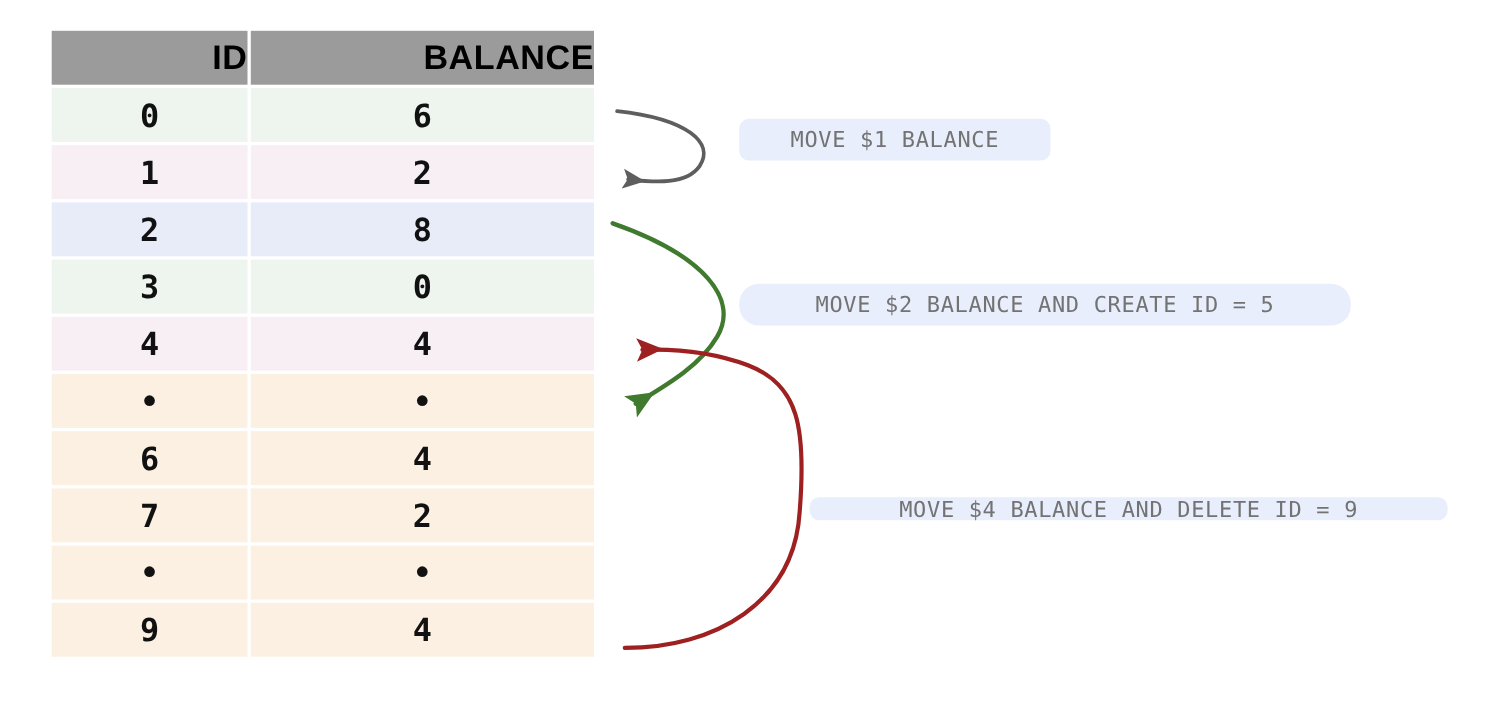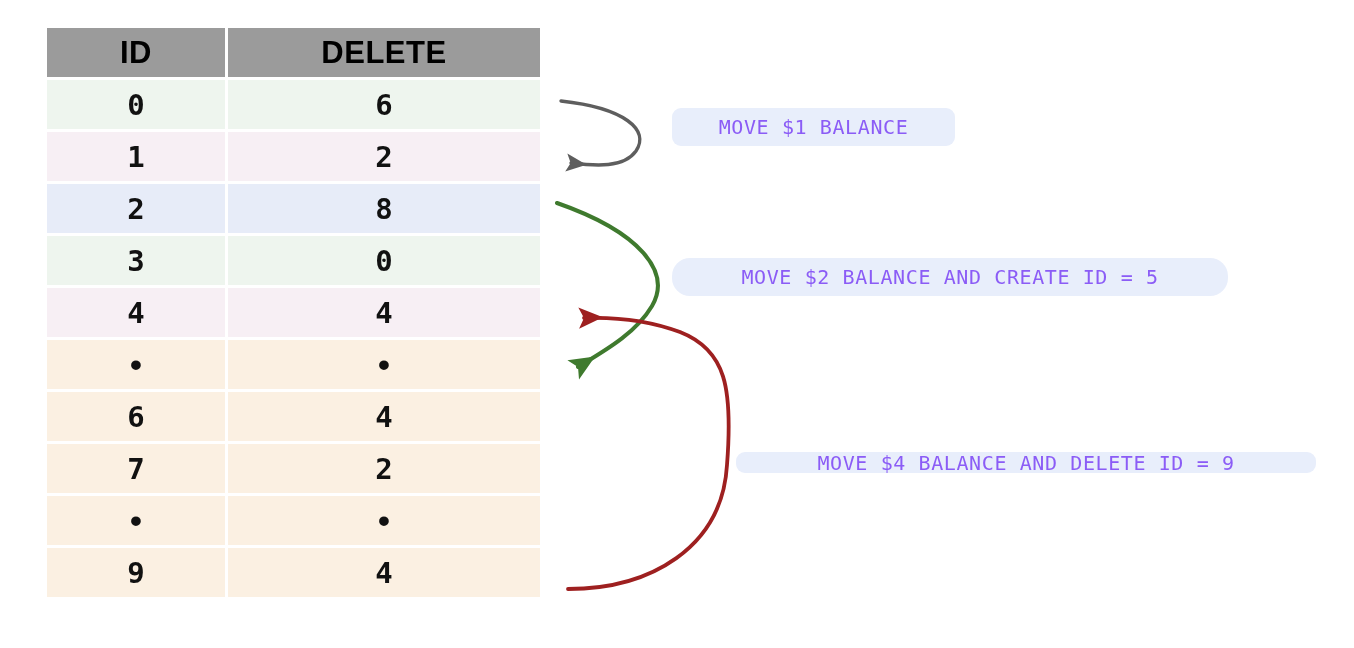--- a/index.html
+++ b/index.html
@@ -43,20 +43,21 @@
   .balance-table col.col-id { width: 178px; }
   .balance-table col.col-balance { width: 312px; }
 
   .balance-table thead th {
     background: #9b9b9b;
     color: #000000;
     height: 49px;
     font-size: 31px;
     font-weight: bold;
     letter-spacing: 0.5px;
+    text-align: right;
   }
 
   .balance-table tbody td {
     height: 49px;
     font-size: 29px;
     font-weight: bold;
     color: #111111;
     font-family: "DejaVu Sans Mono", monospace;
   }
   .balance-table tbody td.dots {
@@ -68,21 +69,21 @@
   tr.tint-green  td { background: #eef5ee; }
   tr.tint-pink   td { background: #f7eff4; }
   tr.tint-blue   td { background: #e7ecf8; }
   tr.tint-orange td { background: #fbf0e2; }
 
   
   .pill {
     position: absolute;
     background: #e8eefb;
     border-radius: 9px;
-    color: #8b5cf6;
+    color: #737373;
     font-family: "DejaVu Sans Mono", monospace;
     font-size: 20px;
     font-weight: 500;
     letter-spacing: 0.6px;
     white-space: nowrap;
     display: flex;
     align-items: center;
     justify-content: center;
     box-sizing: border-box;
   }
@@ -104,21 +105,21 @@
 <div id="canvas">
 
   <table class="balance-table">
     <colgroup>
       <col class="col-id">
       <col class="col-balance">
     </colgroup>
     <thead>
       <tr>
         <th>ID</th>
-        <th>DELETE</th>
+        <th>BALANCE</th>
       </tr>
     </thead>
     <tbody id="table-body">
         <tr class="tint-green">
           <td>0</td>
           <td>6</td>
         </tr>
         <tr class="tint-pink">
           <td>1</td>
           <td>2</td>

